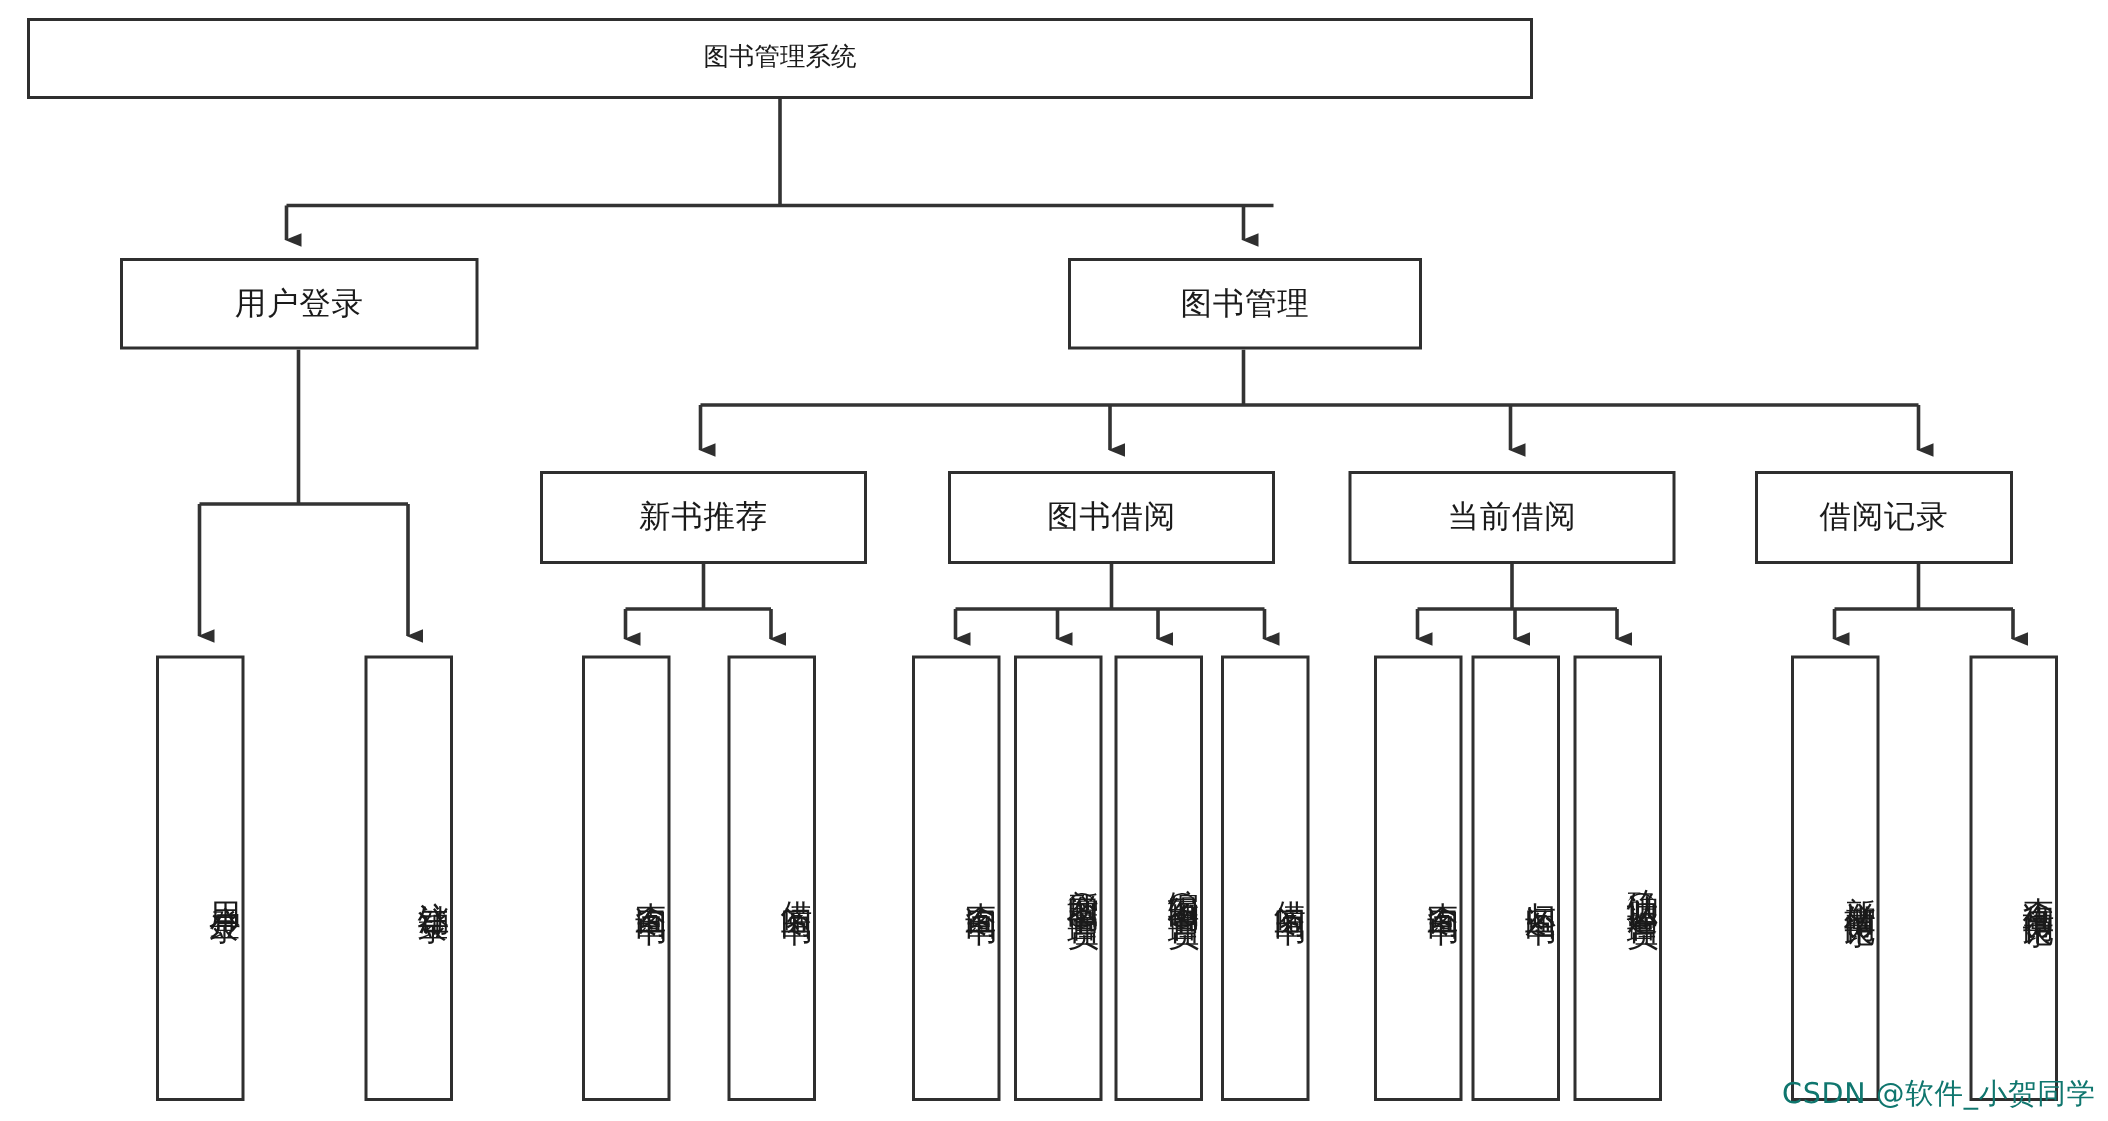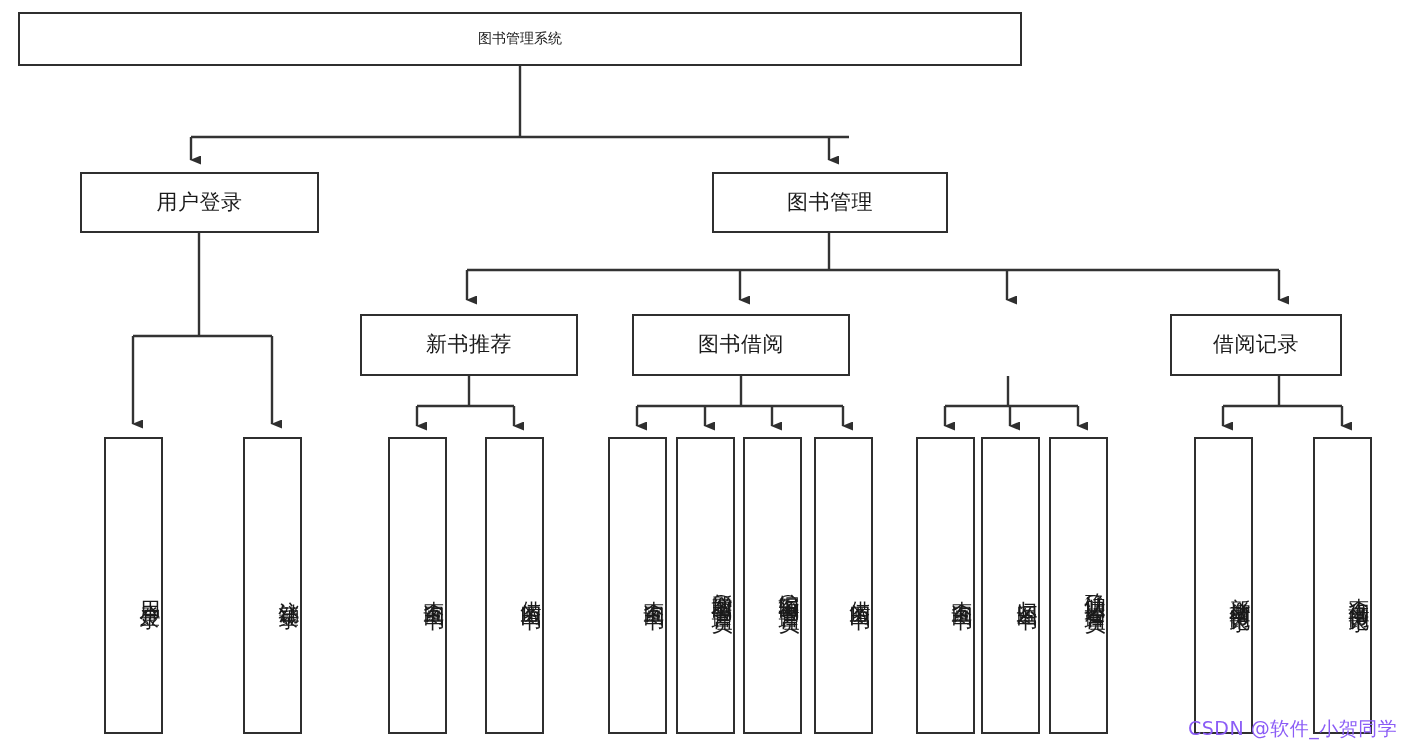--- a/index.html
+++ b/index.html
@@ -35,42 +35,42 @@
     justify-content: center;
     color: #1a1a1a;
     text-align: center;
     line-height: 1.12;
   }
   .node.horiz {
     font-size: 21px;
     letter-spacing: 0.5px;
   }
   .node.root {
-    font-size: 14px;
+    font-size: 17px;
   }
   .node.vert {
     writing-mode: vertical-rl;
     text-orientation: upright;
     font-size: 21px;
     letter-spacing: 3px;
     padding-top: 8px;
     align-items: flex-start;
     justify-content: center;
   }
   .node.vert .vlabel {
     writing-mode: vertical-rl;
     text-orientation: upright;
     display: block;
   }
   #watermark {
     position: absolute;
     left: 1188px;
     top: 716px;
     font-size: 19px;
-    color: #8b5cf6;
+    color: #0f766e;
     white-space: nowrap;
     letter-spacing: 0.5px;
     font-family: "DejaVu Sans", "Liberation Sans", sans-serif;
   }
 </style>
 </head>
 <body>
 
 <div id="diagram-root">
 
@@ -134,20 +134,23 @@
   <div class="node horiz" style="left:360px; top:314px; width:218px; height:62px;">
     <span>新书推荐</span>
   </div>
 
   <div class="node horiz" style="left:712px; top:172px; width:236px; height:61px;">
     <span>图书管理</span>
   </div>
   <div class="node horiz" style="left:632px; top:314px; width:218px; height:62px;text-align:center;">
     <span>图书借阅</span>
   </div>
+  <div class="node horiz" style="left:899px; top:314px; width:218px; height:62px;">
+    <span>当前借阅</span>
+  </div>
   <div class="node horiz" style="left:1170px; top:314px; width:172px; height:62px;">
     <span>借阅记录</span>
   </div>
 
   <div class="node vert" style="left:104px; top:437px; width:59px; height:297px;">
     <span class="vlabel">用户登录</span>
   </div>
   <div class="node vert" style="left:243px; top:437px; width:59px; height:297px;">
     <span class="vlabel">注销登录</span>
   </div>

